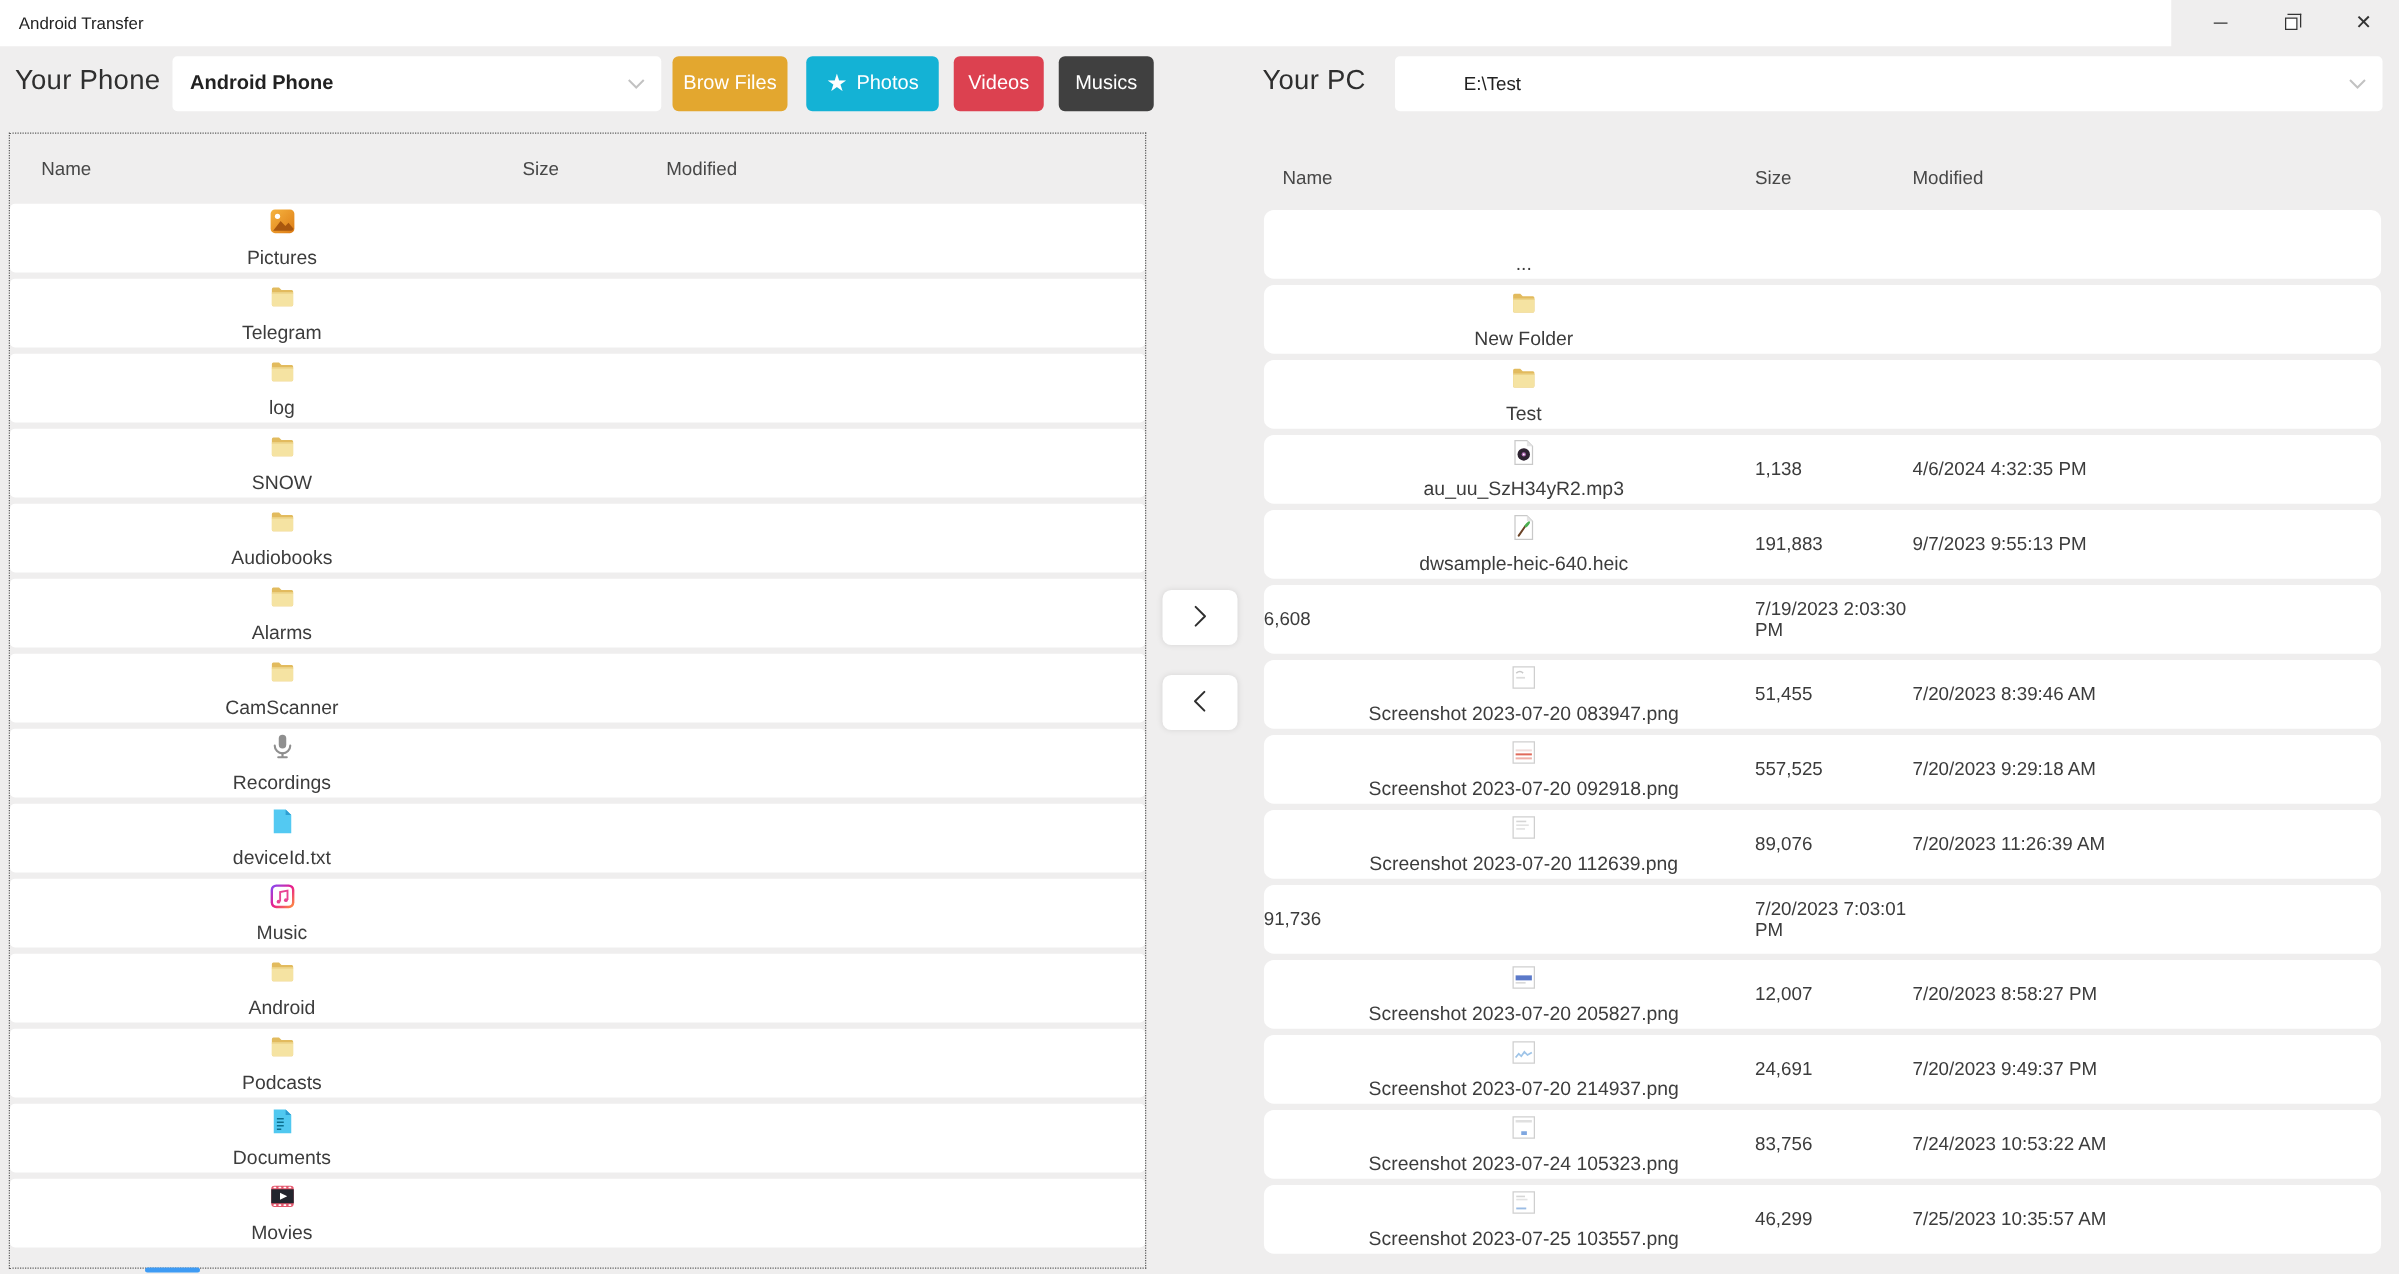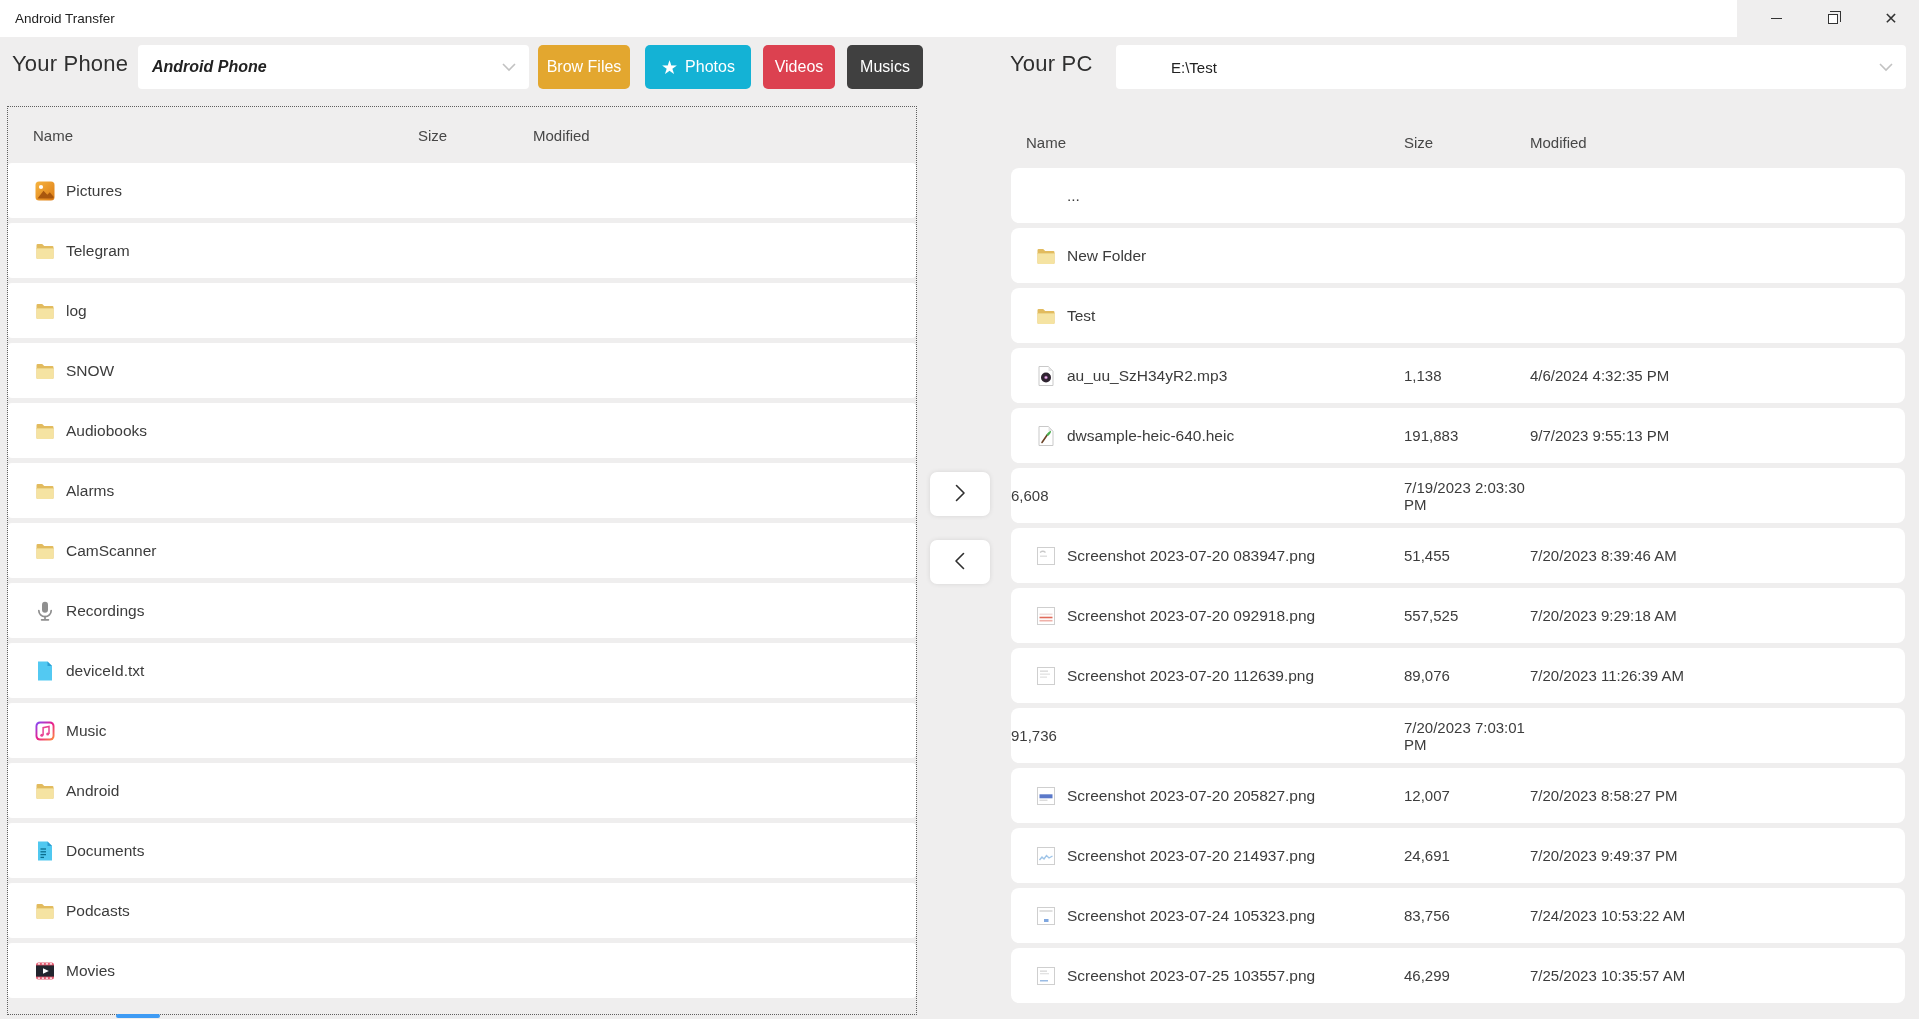--- a/index.html
+++ b/index.html
@@ -17,21 +17,21 @@
   .glyph-min { width:11px; height:1.5px; background:#333; }
   .glyph-max { position:relative; width:10px; height:10px; border:1.3px solid #333; background:#fff; }
   .glyph-max::before { content:""; position:absolute; left:1px; top:-4px; width:10px; height:10px; border:1.3px solid #333; border-left:none; border-bottom:none; }
   .glyph-close { font-size:16px; color:#333; line-height:1; }
 
   
   .big-label { position:absolute; top:51px; font-size:22px; color:#2f2f2f; letter-spacing:.2px; }
   .lbl-phone { left:12px; }
   .lbl-pc { left:1010px; }
   .select { position:absolute; top:45px; height:44px; background:#fff; border-radius:4px; display:flex; align-items:center; cursor:default; }
-  .sel-phone { left:138px; width:391px;font-style:italic; }
+  .sel-phone { left:138px; width:391px; }
   .sel-pc { left:1116px; width:790px;padding-left:41px; }
   .sel-text { padding-left:14px; font-size:16px; color:#222; }
   .sel-phone .sel-text { font-weight:bold; }
   .sel-pc .sel-text { font-size:15px; font-weight:normal; }
   .sel-chevron { position:absolute; right:10px; top:12px; }
 
   .btn { position:absolute; top:45px; height:44px; border:none; border-radius:5px; color:#fff; font-size:16px;
          font-family:inherit; display:flex; align-items:center; justify-content:center; gap:7px; cursor:pointer; }
   .btn-brow   { left:538px; width:92px; }
   .btn-photos { left:645px; width:106px; }
@@ -46,21 +46,21 @@
 
   .col-header { display:grid; align-items:center; font-size:15px; color:#474747; }
   .panel-left  .col-header { grid-template-columns:410px 115px auto; height:56px; }
   .panel-right .col-header { grid-template-columns:393px 126px auto; height:52px; }
   .panel-left  .col-header .h-name { padding-left:25px; }
   .panel-right .col-header .h-name { padding-left:15px; }
 
   .file-row { display:grid; align-items:center; height:55px; margin-bottom:5px; background:#ffffff; font-size:15.5px; color:#3c3c3c; }
   .panel-left  .file-row { grid-template-columns:410px 115px auto; border-radius:4px; }
   .panel-right .file-row { grid-template-columns:393px 126px auto; border-radius:8px; }
-  .cell-name { display:flex; align-items:center; gap:9px; }
+  .cell-name { display:flex; align-items:center; gap:9px;flex-direction:column; }
   .panel-left  .cell-name { padding-left:25px; }
   .panel-right .cell-name { padding-left:23px; }
   .icon { width:24px; height:24px; flex:0 0 24px; display:inline-block; }
   .icon svg { width:24px; height:24px; display:block; }
   .cell-size, .cell-mod { font-size:15px; }
 
   
   .transfer-btn { position:absolute; left:930px; width:60px; height:44px; background:#fff; border:none; border-radius:7px;
                   box-shadow:0 0 5px rgba(0,0,0,.10); display:flex; align-items:center; justify-content:center; cursor:pointer; }
   .transfer-to-pc { top:472px; }
@@ -306,46 +306,46 @@
       <span class="row-label">Android</span>
     </span>
     <span class="cell-size"></span>
     <span class="cell-mod"></span>
   </div>
 
   <div class="file-row">
     <span class="cell-name">
       <span class="icon">
               <svg viewBox="0 0 24 24">
+                <path d="M3.5 6.2 Q3.5 5 4.7 5 L9.2 5 L11.2 7 L19.3 7 Q20.5 7 20.5 8.2 L20.5 18.8 Q20.5 20 19.3 20 L4.7 20 Q3.5 20 3.5 18.8 Z" fill="#e2bb5e"></path>
+                <path d="M3.5 9 L20.5 9 L20.5 18.8 Q20.5 20 19.3 20 L4.7 20 Q3.5 20 3.5 18.8 Z" fill="#f5e3a2"></path>
+                <path d="M3.5 9 L20.5 9 L20.5 10 L3.5 10 Z" fill="#ecd488"></path>
+              </svg>
+            </span>
+      <span class="row-label">Podcasts</span>
+    </span>
+    <span class="cell-size"></span>
+    <span class="cell-mod"></span>
+  </div>
+
+  <div class="file-row">
+    <span class="cell-name">
+      <span class="icon">
+              <svg viewBox="0 0 24 24">
                 <path d="M5 2.5 H14.5 L19 7 V21.5 H5 Z" fill="#50c8f0"></path>
                 <path d="M14.5 2.5 L19 7 H14.5 Z" fill="#2b9bd0"></path>
                 <g stroke="#0b6e8e" stroke-width="1.3">
                   <path d="M7.5 10 H13"></path>
                   <path d="M7.5 12.8 H13"></path>
                   <path d="M7.5 15.6 H13"></path>
                   <path d="M7.5 18.4 H11"></path>
                 </g>
               </svg>
             </span>
       <span class="row-label">Documents</span>
-    </span>
-    <span class="cell-size"></span>
-    <span class="cell-mod"></span>
-  </div>
-
-  <div class="file-row">
-    <span class="cell-name">
-      <span class="icon">
-              <svg viewBox="0 0 24 24">
-                <path d="M3.5 6.2 Q3.5 5 4.7 5 L9.2 5 L11.2 7 L19.3 7 Q20.5 7 20.5 8.2 L20.5 18.8 Q20.5 20 19.3 20 L4.7 20 Q3.5 20 3.5 18.8 Z" fill="#e2bb5e"></path>
-                <path d="M3.5 9 L20.5 9 L20.5 18.8 Q20.5 20 19.3 20 L4.7 20 Q3.5 20 3.5 18.8 Z" fill="#f5e3a2"></path>
-                <path d="M3.5 9 L20.5 9 L20.5 10 L3.5 10 Z" fill="#ecd488"></path>
-              </svg>
-            </span>
-      <span class="row-label">Podcasts</span>
     </span>
     <span class="cell-size"></span>
     <span class="cell-mod"></span>
   </div>
 
   <div class="file-row">
     <span class="cell-name">
       <span class="icon">
               <svg viewBox="0 0 24 24">
                 <rect x="3" y="3.5" width="18" height="17" rx="2.5" fill="#e4596f"></rect>

